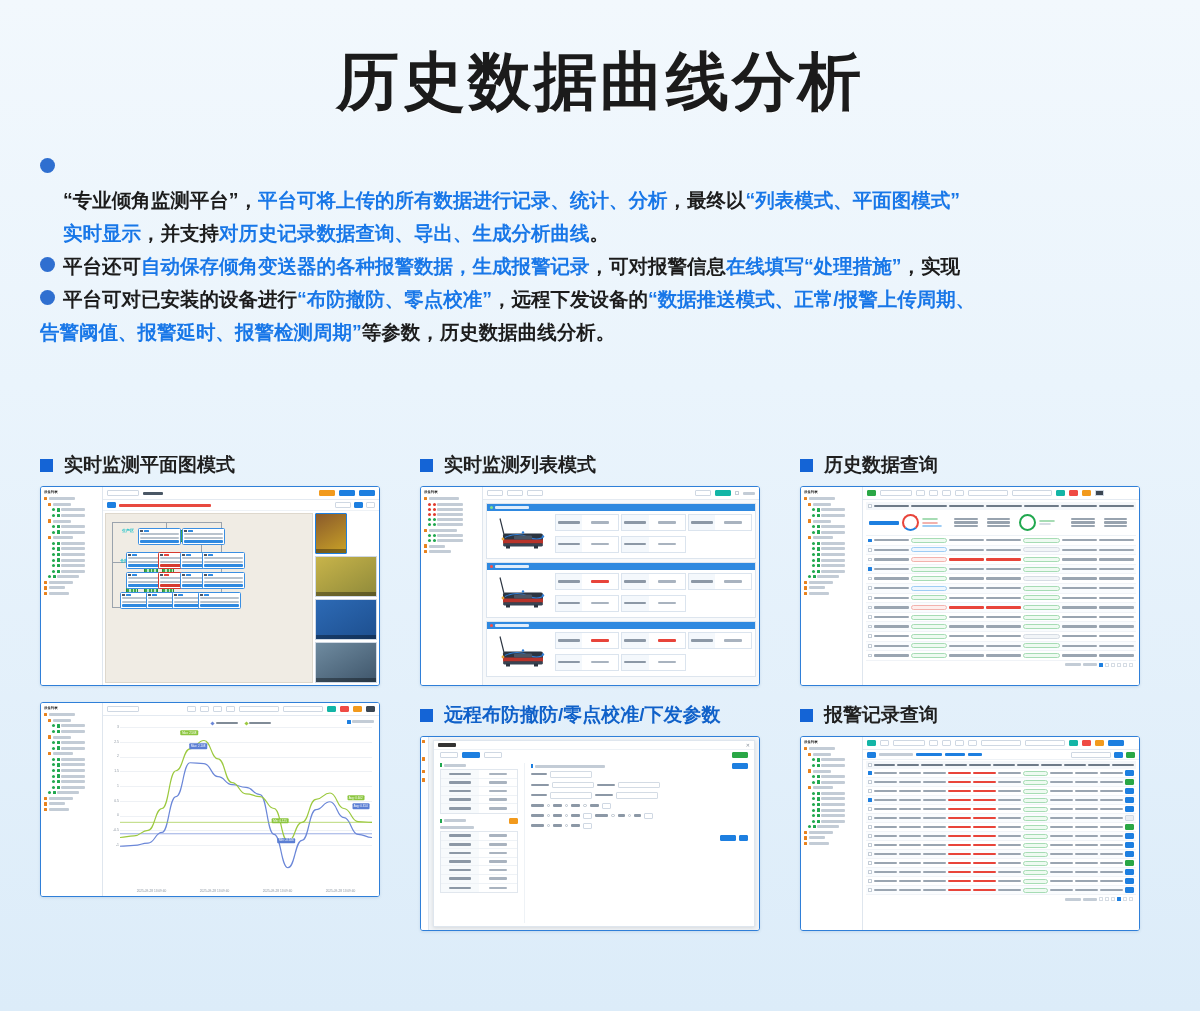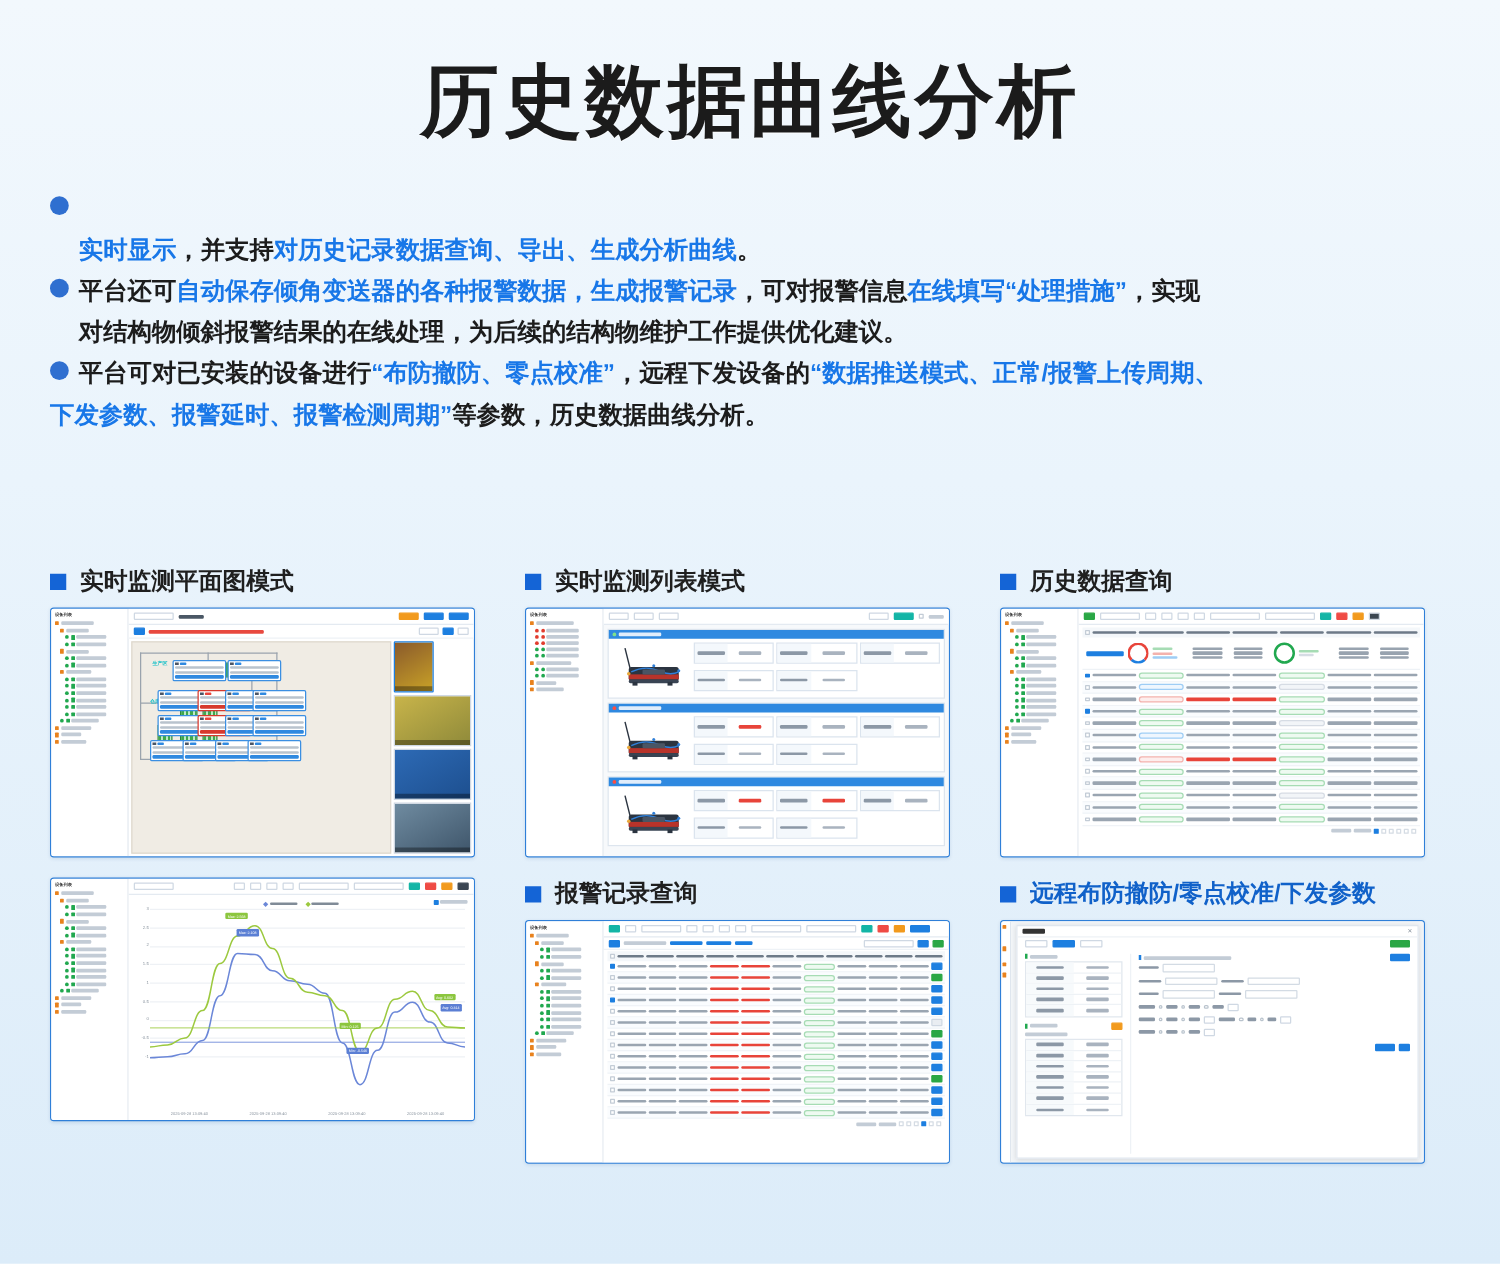--- a/index.html
+++ b/index.html
@@ -225,25 +225,25 @@
   .lbl-s { height:2.4px; width:16px; background:#8c98a6; border-radius:1px; flex:0 0 auto;}
   .radio { width:3.2px;height:3.2px;border:1px solid #b9c3cd;border-radius:50%;flex:0 0 auto;background:#fff;}
 </style>
 </head>
 <body>
 
 <h1 class="page-title">历史数据曲线分析</h1>
 
 <div class="intro" id="intro">
     <div class="bullet-row"><span class="dot"></span></div>
+    <div class="bullet-row"><span style="display: inline-block; width: 23px;"></span><span>“专业倾角监测平台”，</span><span class="hl">平台可将上传的所有数据进行记录、统计、分析</span><span>，最终以</span><span class="hl">“列表模式、平面图模式”</span></div>
     <div class="bullet-row"><span style="display: inline-block; width: 23px;"></span><span class="hl">实时显示</span><span>，并支持</span><span class="hl">对历史记录数据查询、导出、生成分析曲线</span><span>。</span></div>
     <div class="bullet-row"><span class="dot"></span><span>平台还可</span><span class="hl">自动保存倾角变送器的各种报警数据，生成报警记录</span><span>，可对报警信息</span><span class="hl">在线填写“处理措施”</span><span>，实现</span></div>
-    <div class="bullet-row"><span style="display: inline-block; width: 23px;"></span><span>对结构物倾斜报警结果的在线处理，为后续的结构物维护工作提供优化建议。</span></div>
     <div class="bullet-row"><span class="dot"></span><span>平台可对已安装的设备进行</span><span class="hl">“布防撤防、零点校准”</span><span>，远程下发设备的</span><span class="hl">“数据推送模式、正常/报警上传周期、</span></div>
-    <div class="bullet-row"><span style="display: inline-block; width: 0px;"></span><span class="hl">下发参数、报警延时、报警检测周期”</span><span>等参数，历史数据曲线分析。</span></div>
+    <div class="bullet-row"><span style="display: inline-block; width: 0px;"></span><span class="hl">告警阈值、报警延时、报警检测周期”</span><span>等参数，历史数据曲线分析。</span></div>
   </div>
 
 <div class="grid">
 
   <div class="cell">
     <div class="cap">
       <span class="sq"></span>
       <span>实时监测平面图模式</span>
     </div>
     <div class="shot">
@@ -1243,20 +1243,230 @@
                 <div class="tag green" style="left: 27.5%; top: 5.744px;">Max: 2.568</div>
                 <div class="tag blue" style="left: 66%; top: 113.607px;">Min: -0.546</div>
                 <div class="tag green" style="left: 63.5%; top: 93.8125px;">Min: 0.125</div>
                 <div class="tag blue" style="left: 95.5%; top: 79.237px;">Avg: 0.314</div>
                 <div class="tag green" style="left: 93.5%; top: 70.741px;">Avg: 0.602</div>
                 <div class="xtick" style="left: 12.5%;">2025-09-28 13:09:40</div>
                 <div class="xtick" style="left: 37.5%;">2025-09-28 13:09:40</div>
                 <div class="xtick" style="left: 62.5%;">2025-09-28 13:09:40</div>
                 <div class="xtick" style="left: 87.5%;">2025-09-28 13:09:40</div>
               </div>
+          </div>
+        </div>
+      </div>
+    </div>
+  </div>
+
+  <div class="cell r2">
+    <div class="cap blue-txt">
+      <span class="sq"></span>
+      <span>远程布防撤防/零点校准/下发参数</span>
+    </div>
+    <div class="shot">
+      <div class="app">
+        <div class="side" style="width:8px;flex:0 0 8px;padding:3px 1px">
+          <div class="sqi sq-o" style="margin-bottom:14px"></div>
+          <div class="sqi sq-o" style="margin-bottom:9px"></div>
+          <div class="sqi sq-o" style="margin-bottom:5px"></div>
+          <div class="sqi sq-o"></div>
+        </div>
+        <div class="dlgbg">
+          <div class="dlg">
+            <div class="dlg-h">
+              <span class="tline" style="width:18px;background:#333;height:3.4px"></span>
+              <span class="spacer"></span>
+              <span style="font-size:5px;color:#8a949f;line-height:1">✕</span>
+            </div>
+            <div class="dlg-tabs">
+              <span class="tab"></span>
+              <span class="tab on"></span>
+              <span class="tab"></span>
+              <span class="spacer"></span>
+              <span class="btn btn-w btn-grn"></span>
+            </div>
+            <div class="dlg-body">
+              <div class="dl-left">
+                <div class="secttl">
+                    <span class="bar-g"></span>
+                    <span class="tline" style="width:22px"></span>
+                  </div>
+                <div class="kvtbl" id="rc-rt">
+                    <div class="kv">
+                      <div class="kvk">
+                        <i class="tk"></i>
+                      </div>
+                      <div class="kvv">
+                        <i class="tv"></i>
+                      </div>
+                    </div>
+                    <div class="kv">
+                      <div class="kvk">
+                        <i class="tk"></i>
+                      </div>
+                      <div class="kvv">
+                        <i class="tv"></i>
+                      </div>
+                    </div>
+                    <div class="kv">
+                      <div class="kvk">
+                        <i class="tk"></i>
+                      </div>
+                      <div class="kvv">
+                        <i class="tv"></i>
+                      </div>
+                    </div>
+                    <div class="kv">
+                      <div class="kvk">
+                        <i class="tk"></i>
+                      </div>
+                      <div class="kvv">
+                        <i class="tv"></i>
+                      </div>
+                    </div>
+                    <div class="kv">
+                      <div class="kvk">
+                        <i class="tk"></i>
+                      </div>
+                      <div class="kvv">
+                        <i class="tv"></i>
+                      </div>
+                    </div>
+                  </div>
+                <div class="secttl" style="margin-top:4px">
+                  <span class="bar-g"></span>
+                    <span class="tline" style="width:22px"></span>
+                  <span class="spacer"></span>
+                    <span class="btn btn-s btn-org"></span>
+                </div>
+                <div class="tline" style="width:34px;margin-bottom:2px"></div>
+                <div class="kvtbl" id="rc-pm">
+                    <div class="kv">
+                      <div class="kvk">
+                        <i class="tk"></i>
+                      </div>
+                      <div class="kvv">
+                        <i class="tv"></i>
+                      </div>
+                    </div>
+                    <div class="kv">
+                      <div class="kvk">
+                        <i class="tk"></i>
+                      </div>
+                      <div class="kvv">
+                        <i class="tv"></i>
+                      </div>
+                    </div>
+                    <div class="kv">
+                      <div class="kvk">
+                        <i class="tk"></i>
+                      </div>
+                      <div class="kvv">
+                        <i class="tv"></i>
+                      </div>
+                    </div>
+                    <div class="kv">
+                      <div class="kvk">
+                        <i class="tk"></i>
+                      </div>
+                      <div class="kvv">
+                        <i class="tv"></i>
+                      </div>
+                    </div>
+                    <div class="kv">
+                      <div class="kvk">
+                        <i class="tk"></i>
+                      </div>
+                      <div class="kvv">
+                        <i class="tv"></i>
+                      </div>
+                    </div>
+                    <div class="kv">
+                      <div class="kvk">
+                        <i class="tk"></i>
+                      </div>
+                      <div class="kvv">
+                        <i class="tv"></i>
+                      </div>
+                    </div>
+                    <div class="kv">
+                      <div class="kvk">
+                        <i class="tk"></i>
+                      </div>
+                      <div class="kvv">
+                        <i class="tv"></i>
+                      </div>
+                    </div>
+                  </div>
+              </div>
+              <div class="dl-right">
+                <div class="secttl">
+                  <span class="bar-b"></span>
+                    <span class="tline" style="width:70px"></span>
+                  <span class="spacer"></span>
+                    <span class="btn btn-w btn-blue"></span>
+                </div>
+                <div id="rc-form">
+                    <div class="frm-row">
+                      <span class="lbl-s" style="width: 16px;"></span>
+                      <span class="inp" style="width: 42px;"></span>
+                    </div>
+                    <div class="frm-row">
+                      <span class="lbl-s" style="width: 18px;"></span>
+                      <span class="inp" style="width: 42px;"></span>
+                      <span class="lbl-s" style="width: 18px;"></span>
+                      <span class="inp" style="width: 42px;"></span>
+                    </div>
+                    <div class="frm-row">
+                      <span class="lbl-s" style="width: 16px;"></span>
+                      <span class="inp" style="width: 42px;"></span>
+                      <span class="lbl-s" style="width: 18px;"></span>
+                      <span class="inp" style="width: 42px;"></span>
+                    </div>
+                    <div class="frm-row">
+                      <span class="lbl-s" style="width: 13px;"></span>
+                      <span class="radio"></span>
+                      <span class="lbl-s" style="width: 9px;"></span>
+                      <span class="radio"></span>
+                      <span class="lbl-s" style="width: 9px;"></span>
+                      <span class="radio"></span>
+                      <span class="lbl-s" style="width: 9px;"></span>
+                      <span class="btn btn-s" style="flex: 0 0 9px;"></span>
+                    </div>
+                    <div class="frm-row">
+                      <span class="lbl-s" style="width: 13px;"></span>
+                      <span class="radio"></span>
+                      <span class="lbl-s" style="width: 9px;"></span>
+                      <span class="radio"></span>
+                      <span class="lbl-s" style="width: 9px;"></span>
+                      <span class="btn btn-s" style="flex: 0 0 9px;"></span>
+                      <span class="lbl-s" style="width: 13px;"></span>
+                      <span class="radio"></span>
+                      <span class="lbl-s" style="width: 7px;"></span>
+                      <span class="radio"></span>
+                      <span class="lbl-s" style="width: 7px;"></span>
+                      <span class="btn btn-s" style="flex: 0 0 9px;"></span>
+                    </div>
+                    <div class="frm-row">
+                      <span class="lbl-s" style="width: 13px;"></span>
+                      <span class="radio"></span>
+                      <span class="lbl-s" style="width: 9px;"></span>
+                      <span class="radio"></span>
+                      <span class="lbl-s" style="width: 9px;"></span>
+                      <span class="btn btn-s" style="flex: 0 0 9px;"></span>
+                    </div>
+                  </div>
+                <div style="display:flex;gap:3px;justify-content:flex-end;margin-top:6px">
+                  <span class="btn btn-w btn-blue"></span>
+                  <span class="btn btn-s btn-blue"></span>
+                </div>
+              </div>
+            </div>
           </div>
         </div>
       </div>
     </div>
   </div>
 
   <div class="cell r2">
     <div class="cap">
       <span class="sq"></span>
       <span>报警记录查询</span>
@@ -1600,223 +1810,13 @@
                 <span class="pg on"></span>
                 <span class="pg"></span>
                 <span class="pg"></span>
               </div>
           </div>
         </div>
       </div>
     </div>
   </div>
 
-  <div class="cell r2">
-    <div class="cap blue-txt">
-      <span class="sq"></span>
-      <span>远程布防撤防/零点校准/下发参数</span>
-    </div>
-    <div class="shot">
-      <div class="app">
-        <div class="side" style="width:8px;flex:0 0 8px;padding:3px 1px">
-          <div class="sqi sq-o" style="margin-bottom:14px"></div>
-          <div class="sqi sq-o" style="margin-bottom:9px"></div>
-          <div class="sqi sq-o" style="margin-bottom:5px"></div>
-          <div class="sqi sq-o"></div>
-        </div>
-        <div class="dlgbg">
-          <div class="dlg">
-            <div class="dlg-h">
-              <span class="tline" style="width:18px;background:#333;height:3.4px"></span>
-              <span class="spacer"></span>
-              <span style="font-size:5px;color:#8a949f;line-height:1">✕</span>
-            </div>
-            <div class="dlg-tabs">
-              <span class="tab"></span>
-              <span class="tab on"></span>
-              <span class="tab"></span>
-              <span class="spacer"></span>
-              <span class="btn btn-w btn-grn"></span>
-            </div>
-            <div class="dlg-body">
-              <div class="dl-left">
-                <div class="secttl">
-                    <span class="bar-g"></span>
-                    <span class="tline" style="width:22px"></span>
-                  </div>
-                <div class="kvtbl" id="rc-rt">
-                    <div class="kv">
-                      <div class="kvk">
-                        <i class="tk"></i>
-                      </div>
-                      <div class="kvv">
-                        <i class="tv"></i>
-                      </div>
-                    </div>
-                    <div class="kv">
-                      <div class="kvk">
-                        <i class="tk"></i>
-                      </div>
-                      <div class="kvv">
-                        <i class="tv"></i>
-                      </div>
-                    </div>
-                    <div class="kv">
-                      <div class="kvk">
-                        <i class="tk"></i>
-                      </div>
-                      <div class="kvv">
-                        <i class="tv"></i>
-                      </div>
-                    </div>
-                    <div class="kv">
-                      <div class="kvk">
-                        <i class="tk"></i>
-                      </div>
-                      <div class="kvv">
-                        <i class="tv"></i>
-                      </div>
-                    </div>
-                    <div class="kv">
-                      <div class="kvk">
-                        <i class="tk"></i>
-                      </div>
-                      <div class="kvv">
-                        <i class="tv"></i>
-                      </div>
-                    </div>
-                  </div>
-                <div class="secttl" style="margin-top:4px">
-                  <span class="bar-g"></span>
-                    <span class="tline" style="width:22px"></span>
-                  <span class="spacer"></span>
-                    <span class="btn btn-s btn-org"></span>
-                </div>
-                <div class="tline" style="width:34px;margin-bottom:2px"></div>
-                <div class="kvtbl" id="rc-pm">
-                    <div class="kv">
-                      <div class="kvk">
-                        <i class="tk"></i>
-                      </div>
-                      <div class="kvv">
-                        <i class="tv"></i>
-                      </div>
-                    </div>
-                    <div class="kv">
-                      <div class="kvk">
-                        <i class="tk"></i>
-                      </div>
-                      <div class="kvv">
-                        <i class="tv"></i>
-                      </div>
-                    </div>
-                    <div class="kv">
-                      <div class="kvk">
-                        <i class="tk"></i>
-                      </div>
-                      <div class="kvv">
-                        <i class="tv"></i>
-                      </div>
-                    </div>
-                    <div class="kv">
-                      <div class="kvk">
-                        <i class="tk"></i>
-                      </div>
-                      <div class="kvv">
-                        <i class="tv"></i>
-                      </div>
-                    </div>
-                    <div class="kv">
-                      <div class="kvk">
-                        <i class="tk"></i>
-                      </div>
-                      <div class="kvv">
-                        <i class="tv"></i>
-                      </div>
-                    </div>
-                    <div class="kv">
-                      <div class="kvk">
-                        <i class="tk"></i>
-                      </div>
-                      <div class="kvv">
-                        <i class="tv"></i>
-                      </div>
-                    </div>
-                    <div class="kv">
-                      <div class="kvk">
-                        <i class="tk"></i>
-                      </div>
-                      <div class="kvv">
-                        <i class="tv"></i>
-                      </div>
-                    </div>
-                  </div>
-              </div>
-              <div class="dl-right">
-                <div class="secttl">
-                  <span class="bar-b"></span>
-                    <span class="tline" style="width:70px"></span>
-                  <span class="spacer"></span>
-                    <span class="btn btn-w btn-blue"></span>
-                </div>
-                <div id="rc-form">
-                    <div class="frm-row">
-                      <span class="lbl-s" style="width: 16px;"></span>
-                      <span class="inp" style="width: 42px;"></span>
-                    </div>
-                    <div class="frm-row">
-                      <span class="lbl-s" style="width: 18px;"></span>
-                      <span class="inp" style="width: 42px;"></span>
-                      <span class="lbl-s" style="width: 18px;"></span>
-                      <span class="inp" style="width: 42px;"></span>
-                    </div>
-                    <div class="frm-row">
-                      <span class="lbl-s" style="width: 16px;"></span>
-                      <span class="inp" style="width: 42px;"></span>
-                      <span class="lbl-s" style="width: 18px;"></span>
-                      <span class="inp" style="width: 42px;"></span>
-                    </div>
-                    <div class="frm-row">
-                      <span class="lbl-s" style="width: 13px;"></span>
-                      <span class="radio"></span>
-                      <span class="lbl-s" style="width: 9px;"></span>
-                      <span class="radio"></span>
-                      <span class="lbl-s" style="width: 9px;"></span>
-                      <span class="radio"></span>
-                      <span class="lbl-s" style="width: 9px;"></span>
-                      <span class="btn btn-s" style="flex: 0 0 9px;"></span>
-                    </div>
-                    <div class="frm-row">
-                      <span class="lbl-s" style="width: 13px;"></span>
-                      <span class="radio"></span>
-                      <span class="lbl-s" style="width: 9px;"></span>
-                      <span class="radio"></span>
-                      <span class="lbl-s" style="width: 9px;"></span>
-                      <span class="btn btn-s" style="flex: 0 0 9px;"></span>
-                      <span class="lbl-s" style="width: 13px;"></span>
-                      <span class="radio"></span>
-                      <span class="lbl-s" style="width: 7px;"></span>
-                      <span class="radio"></span>
-                      <span class="lbl-s" style="width: 7px;"></span>
-                      <span class="btn btn-s" style="flex: 0 0 9px;"></span>
-                    </div>
-                    <div class="frm-row">
-                      <span class="lbl-s" style="width: 13px;"></span>
-                      <span class="radio"></span>
-                      <span class="lbl-s" style="width: 9px;"></span>
-                      <span class="radio"></span>
-                      <span class="lbl-s" style="width: 9px;"></span>
-                      <span class="btn btn-s" style="flex: 0 0 9px;"></span>
-                    </div>
-                  </div>
-                <div style="display:flex;gap:3px;justify-content:flex-end;margin-top:6px">
-                  <span class="btn btn-w btn-blue"></span>
-                  <span class="btn btn-s btn-blue"></span>
-                </div>
-              </div>
-            </div>
-          </div>
-        </div>
-      </div>
-    </div>
-  </div>
-
 </div>
 
 </body></html>

